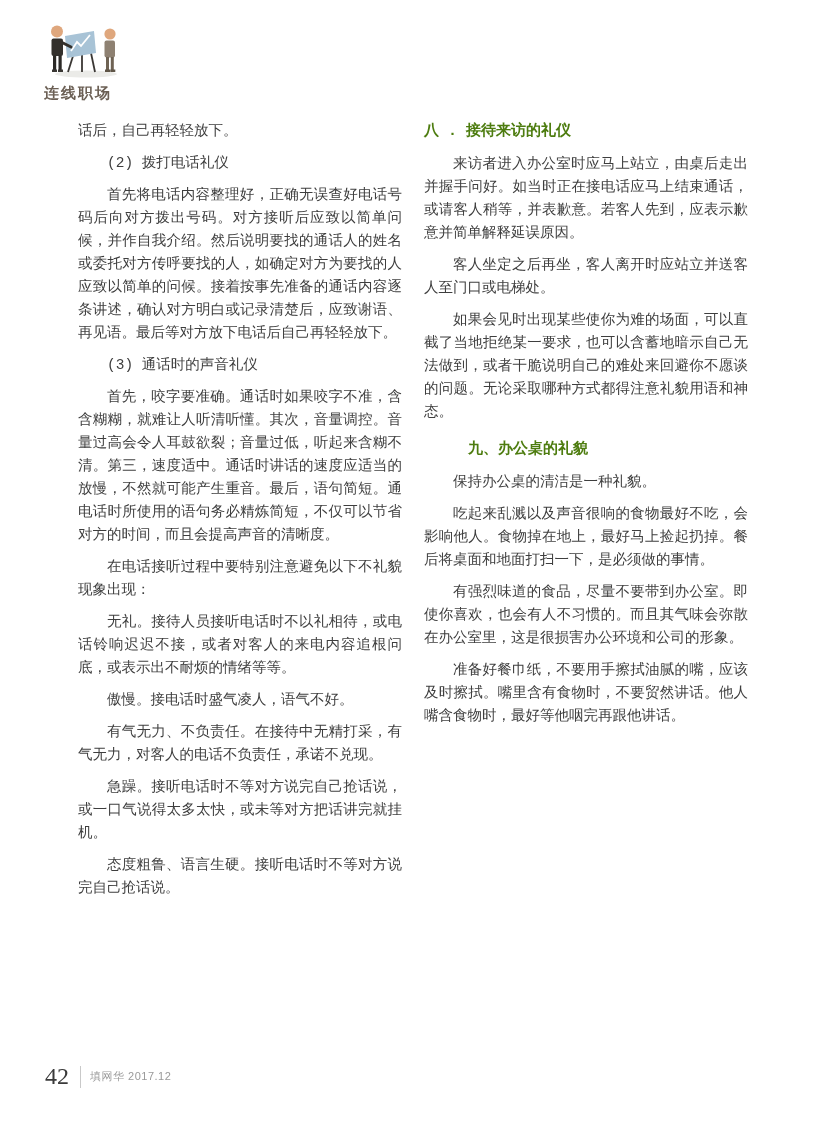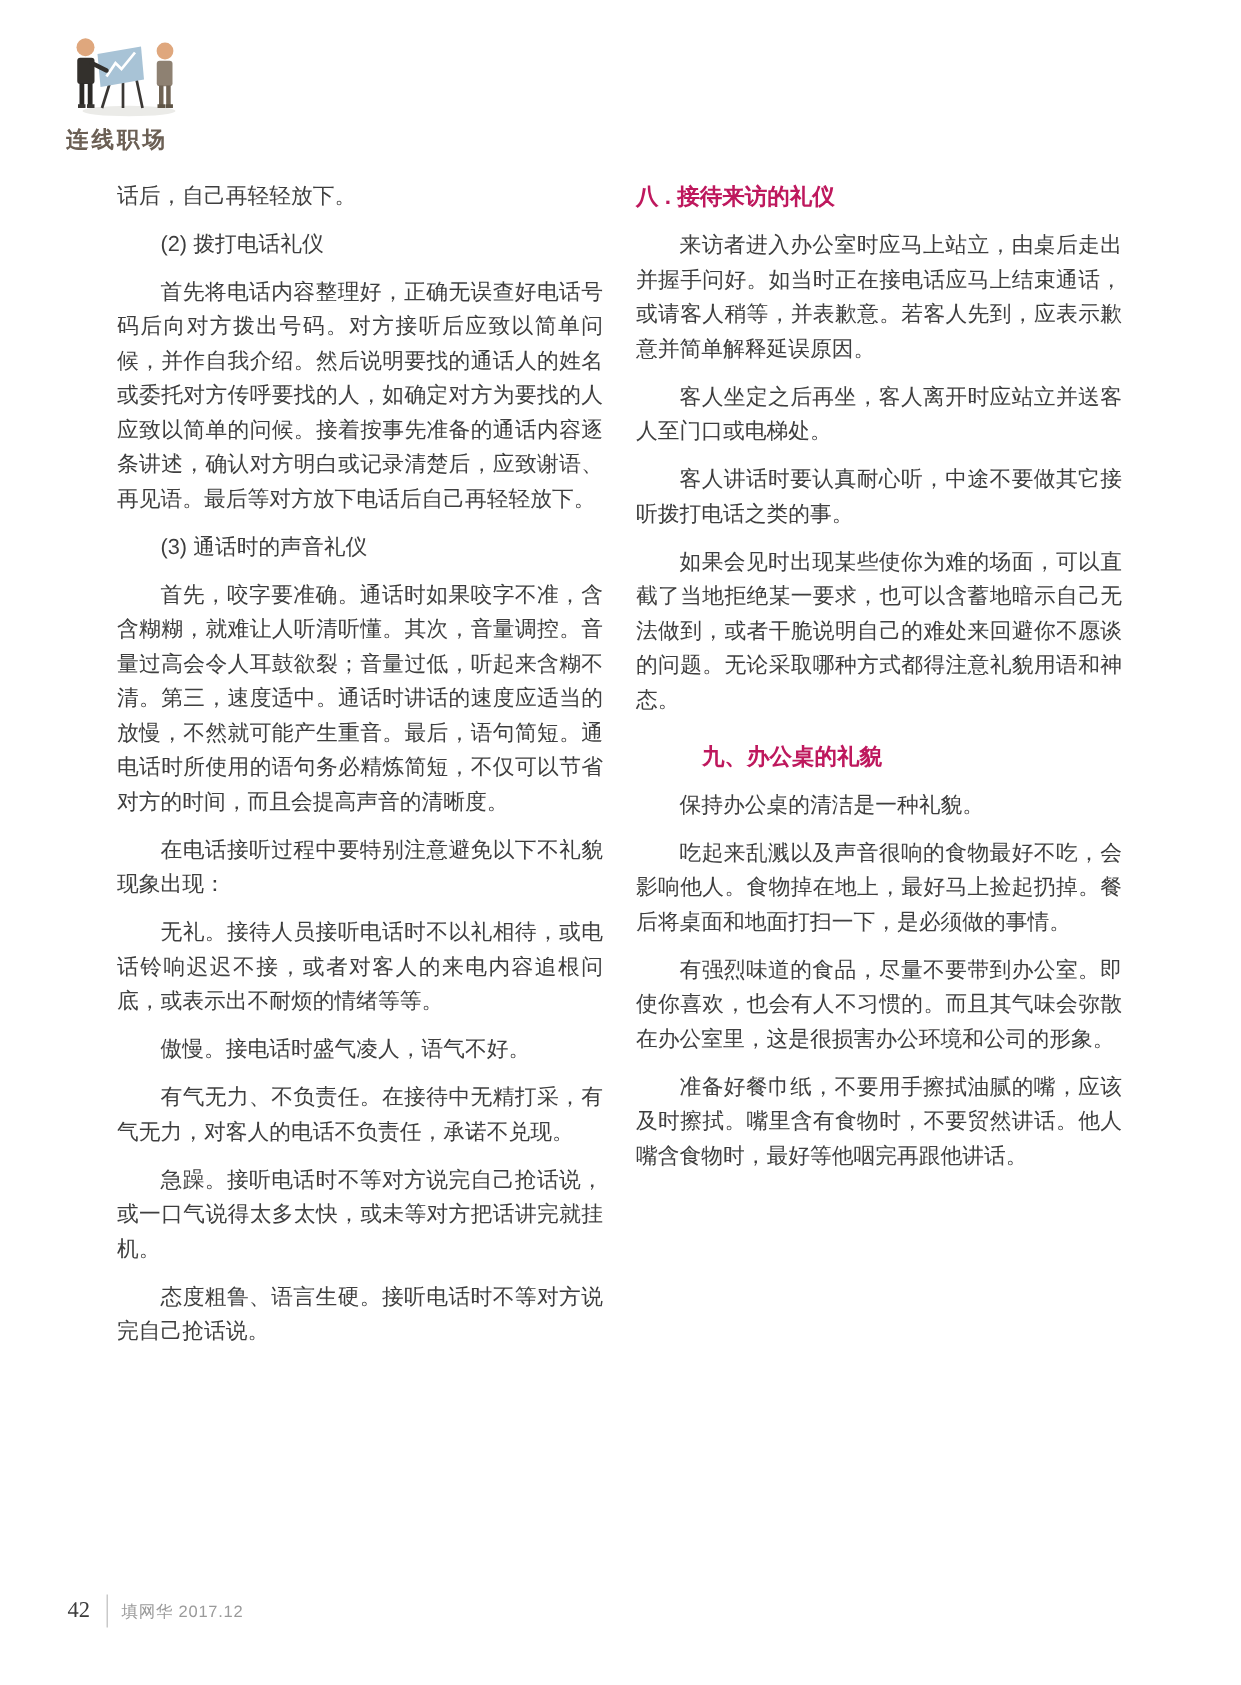--- a/index.html
+++ b/index.html
@@ -29,42 +29,43 @@
     width: 670px;
     display: flex;
     gap: 22px;
   }
   .col {
     width: 324px;
     font-size: 14.5px;
     line-height: 23px;
     color: #3e3e3e;
     text-align: justify;
+    font-family: Liberation Mono, monospace;
   }
   .body-para { margin: 0 0 9px 0; }
   .body-para.indent { text-indent: 2em; }
   .sec-heading {
     margin: 0 0 10px 0;
     font-size: 15px;
     font-weight: bold;
-    color: #be185d;
+    color: #4d7c0f;
     line-height: 23px;
   }
   .sec-heading:not(:first-child) { margin-top: 14px; margin-left: 44px; }
   
   .footer {
     position: absolute;
     left: 45px;
     top: 1063px;
     display: flex;
     align-items: center;
   }
   .page-num {
     font-family: "Liberation Serif", serif;
-    font-size: 15px;
+    font-size: 24px;
     color: #3a3a3a;
     text-align: right;
   }
   .footer-divider {
     width: 1px;
     height: 22px;
     background: #c9c9c9;
     margin: 0 9px 0 11px;
   }
   .footer-mag {
@@ -119,21 +120,20 @@
         <p class="body-para indent">无礼。接待人员接听电话时不以礼相待，或电话铃响迟迟不接，或者对客人的来电内容追根问底，或表示出不耐烦的情绪等等。</p>
         <p class="body-para indent">傲慢。接电话时盛气凌人，语气不好。</p>
         <p class="body-para indent">有气无力、不负责任。在接待中无精打采，有气无力，对客人的电话不负责任，承诺不兑现。</p>
         <p class="body-para indent">急躁。接听电话时不等对方说完自己抢话说，或一口气说得太多太快，或未等对方把话讲完就挂机。</p>
         <p class="body-para indent">态度粗鲁、语言生硬。接听电话时不等对方说完自己抢话说。</p>
       </section>
     <section class="col" id="right-col">
         <h3 class="sec-heading">八 . 接待来访的礼仪</h3>
         <p class="body-para indent">来访者进入办公室时应马上站立，由桌后走出并握手问好。如当时正在接电话应马上结束通话，或请客人稍等，并表歉意。若客人先到，应表示歉意并简单解释延误原因。</p>
         <p class="body-para indent">客人坐定之后再坐，客人离开时应站立并送客人至门口或电梯处。</p>
-        <p class="body-para indent">客人讲话时要认真耐心听，中途不要做其它接听拨打电话之类的事。</p>
         <p class="body-para indent">如果会见时出现某些使你为难的场面，可以直截了当地拒绝某一要求，也可以含蓄地暗示自己无法做到，或者干脆说明自己的难处来回避你不愿谈的问题。无论采取哪种方式都得注意礼貌用语和神态。</p>
         <h3 class="sec-heading">九、办公桌的礼貌</h3>
         <p class="body-para indent">保持办公桌的清洁是一种礼貌。</p>
         <p class="body-para indent">吃起来乱溅以及声音很响的食物最好不吃，会影响他人。食物掉在地上，最好马上捡起扔掉。餐后将桌面和地面打扫一下，是必须做的事情。</p>
         <p class="body-para indent">有强烈味道的食品，尽量不要带到办公室。即使你喜欢，也会有人不习惯的。而且其气味会弥散在办公室里，这是很损害办公环境和公司的形象。</p>
         <p class="body-para indent">准备好餐巾纸，不要用手擦拭油腻的嘴，应该及时擦拭。嘴里含有食物时，不要贸然讲话。他人嘴含食物时，最好等他咽完再跟他讲话。</p>
       </section>
   </div>
 
   <div class="footer">

